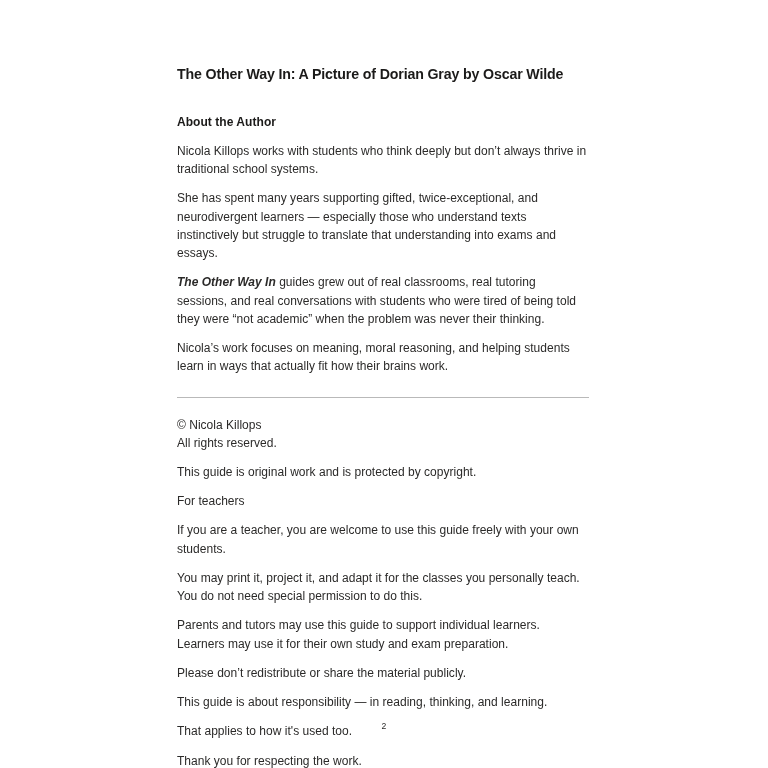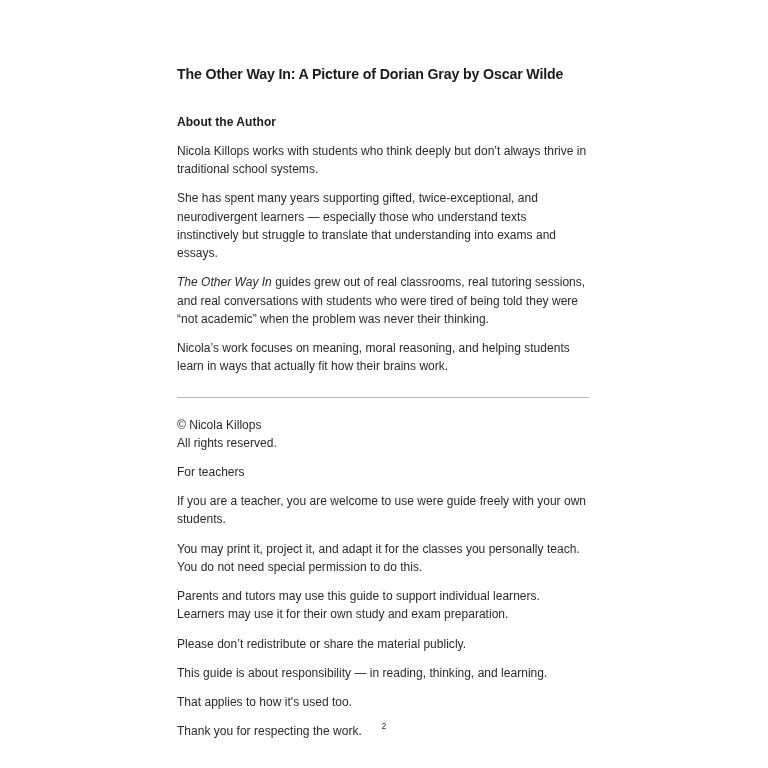--- a/index.html
+++ b/index.html
@@ -51,20 +51,21 @@
     line-height: 1.52;
     color: #2b2a29;
     margin: 0 0 11px 0;
     letter-spacing: 0.02px;
   }
   p.para:last-child {
     margin-bottom: 0;
   }
   .italic {
     font-style: italic;
+    font-weight: bold;
   }
   .divider {
     border: 0;
     border-top: 1px solid #b9b9b9;
     margin: 21px 0 18px 0;
     width: 412px;
     height: 0;
   }
   .page-number {
     position: absolute;
@@ -95,22 +96,23 @@
       <p class="para">Nicola Killops works with students who think deeply but don’t always thrive in traditional school systems.</p>
       <p class="para">She has spent many years supporting gifted, twice-exceptional, and neurodivergent learners — especially those who understand texts instinctively but struggle to translate that understanding into exams and essays.</p>
       <p class="para"><span class="italic">The Other Way In</span><span> guides grew out of real classrooms, real tutoring sessions, and real conversations with students who were tired of being told they were “not academic” when the problem was never their thinking.</span></p>
       <p class="para">Nicola’s work focuses on meaning, moral reasoning, and helping students learn in ways that actually fit how their brains work.</p>
     </div>
 
     <hr class="divider">
 
     <div class="section">
       <p class="para"><span>© Nicola Killops</span><br><span>All rights reserved.</span></p>
+      <p class="para">This guide is original work and is protected by copyright.</p>
       <p class="para">For teachers</p>
-      <p class="para">If you are a teacher, you are welcome to use were guide freely with your own students.</p>
+      <p class="para">If you are a teacher, you are welcome to use this guide freely with your own students.</p>
       <p class="para">You may print it, project it, and adapt it for the classes you personally teach. You do not need special permission to do this.</p>
       <p class="para">Parents and tutors may use this guide to support individual learners. Learners may use it for their own study and exam preparation.</p>
       <p class="para">Please don’t redistribute or share the material publicly.</p>
       <p class="para">This guide is about responsibility — in reading, thinking, and learning.</p>
       <p class="para">That applies to how it's used too.</p>
       <p class="para">Thank you for respecting the work.</p>
     </div>
 
   </div>
 

